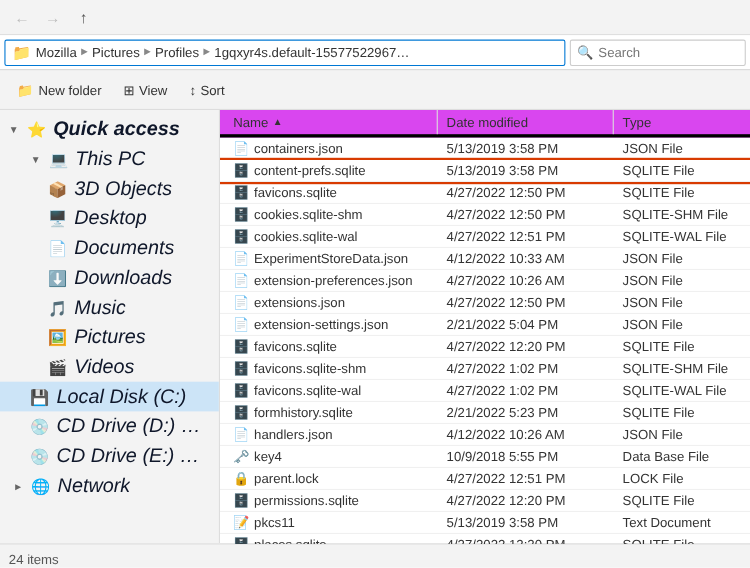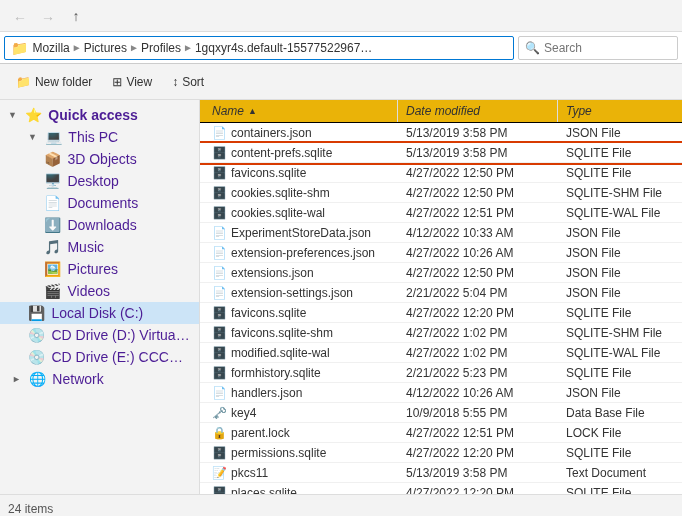--- a/index.html
+++ b/index.html
@@ -106,38 +106,37 @@
     .sidebar-item.selected { background: #cce4f7; }
     .sidebar-item.header {
       font-weight: 600;
       padding-left: 8px;
       color: #005a9e;
       cursor: default;
     }
     .sidebar-indent { padding-left: 28px; }
     .sidebar-indent2 { padding-left: 44px; }
     .sidebar-icon { font-size: 14px; flex-shrink: 0; }
-    .sidebar-label { font-size: 14px; color: #4c1d95; white-space: nowrap; overflow: hidden; text-overflow: ellipsis; }
+    .sidebar-label { font-size: 18px; color: #0f172a; white-space: nowrap; overflow: hidden; text-overflow: ellipsis; font-style: italic; }
     .expand-arrow { font-size: 9px; color: #666; margin-right: 2px; }
 
     
     .content {
       flex: 1;
       display: flex;
       flex-direction: column;
       overflow: hidden;
       background: #fff;
     }
     .column-headers {
       display: grid;
       grid-template-columns: 1fr 160px 120px;
-      background: #eab308;
-      border-bottom: 1px solid #000000;
+      background: #d946ef;
+      border-bottom: 3px solid #000000;
       padding: 0 4px;
-      font-style: italic;
     }
     .col-header {
       padding: 4px 8px;
       font-size: 12px;
       color: #333;
       border-right: 1px solid #ddd;
       cursor: pointer;
       display: flex; align-items: center; gap: 4px;
     }
     .col-header:last-child { border-right: none; }
@@ -391,21 +390,21 @@
           <div class="file-cell">
             <span>🗄️</span>
             <span>favicons.sqlite-shm</span>
           </div>
           <div class="file-cell">4/27/2022 1:02 PM</div>
           <div class="file-cell">SQLITE-SHM File</div>
         </div>
         <div class="file-row">
           <div class="file-cell">
             <span>🗄️</span>
-            <span>modified.sqlite-wal</span>
+            <span>favicons.sqlite-wal</span>
           </div>
           <div class="file-cell">4/27/2022 1:02 PM</div>
           <div class="file-cell">SQLITE-WAL File</div>
         </div>
         <div class="file-row">
           <div class="file-cell">
             <span>🗄️</span>
             <span>formhistory.sqlite</span>
           </div>
           <div class="file-cell">2/21/2022 5:23 PM</div>

